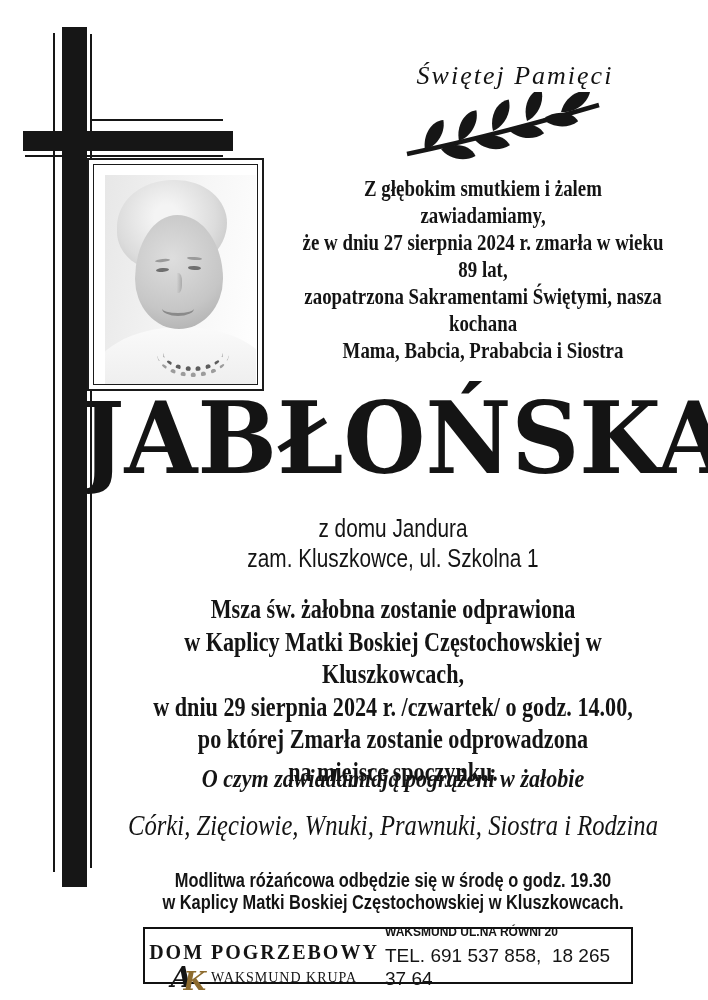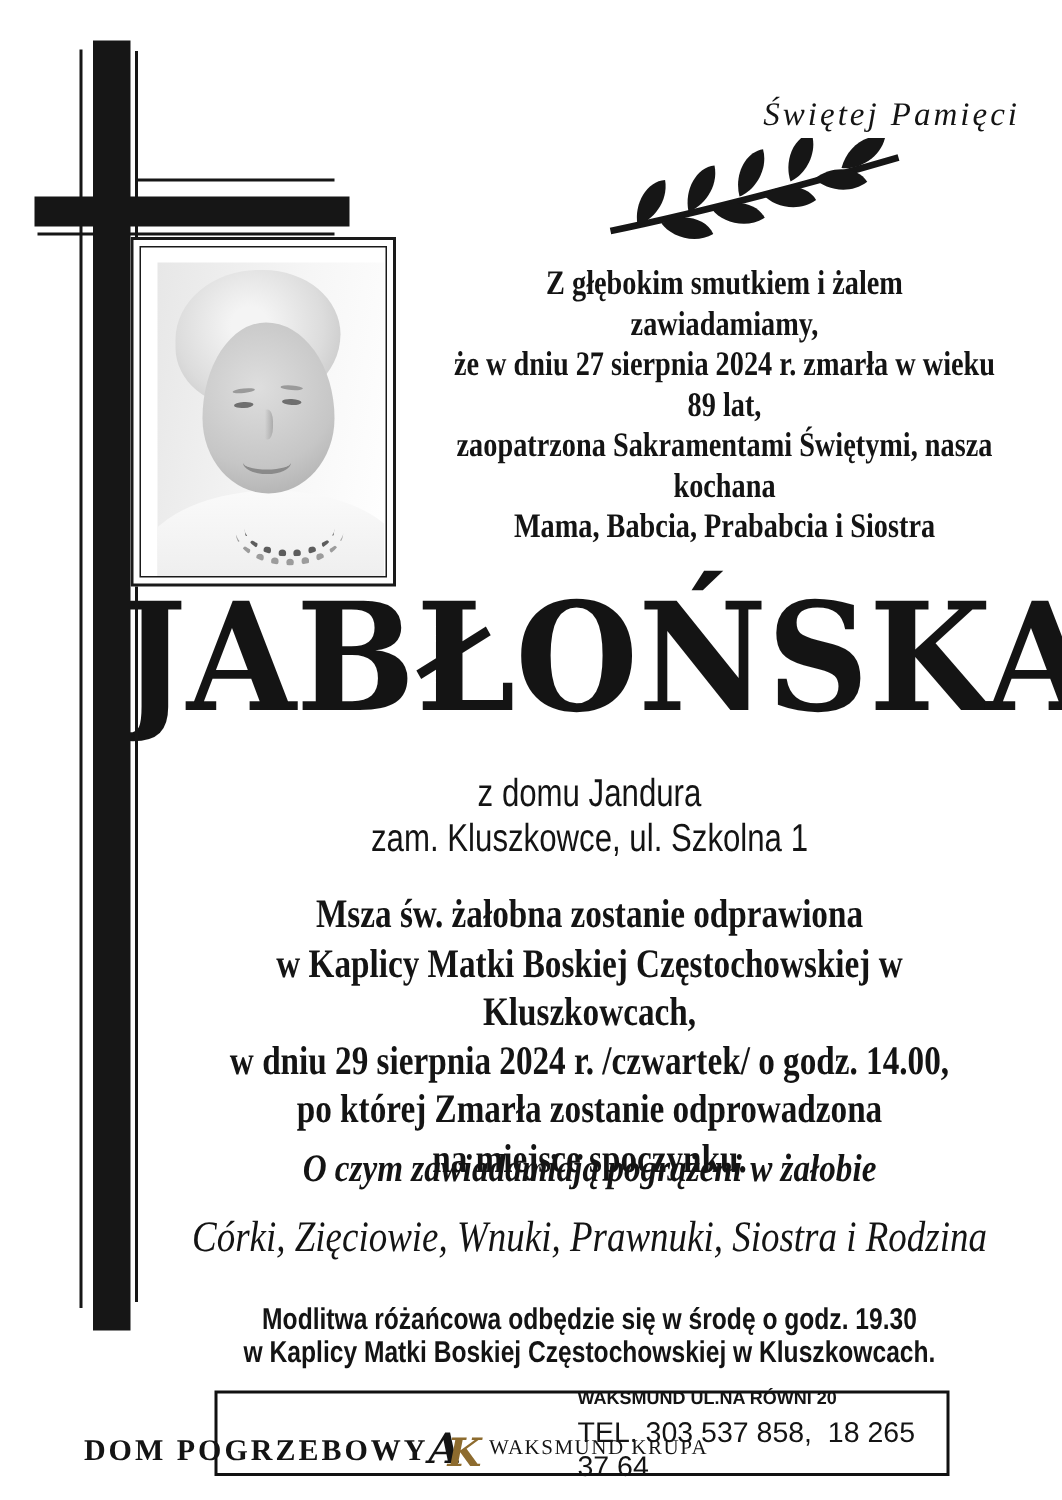--- a/index.html
+++ b/index.html
@@ -42,22 +42,22 @@
   .p-neck-strand2{position:absolute;left:58px;top:160px;width:60px;height:36px;border-radius:50%;
             border-bottom:5px dotted #5d5d5d;box-sizing:border-box;}
 
   
   .t-center{text-align:center;}
   .sx94{transform:scaleX(0.94);transform-origin:50% 0;}
   .sx85{transform:scaleX(0.85);transform-origin:50% 0;}
   .sx82{transform:scaleX(0.82);transform-origin:50% 0;}
   .sx80{transform:scaleX(0.80);transform-origin:50% 0;}
 
-  .memorial-heading{position:absolute;left:350px;top:60px;width:330px;text-align:right;
-      font-style:italic;font-size:22px;letter-spacing:2px;line-height:32px;}
+  .memorial-heading{position:absolute;left:350px;top:60px;width:330px;text-align:center;
+      font-style:italic;font-size:26px;letter-spacing:2px;line-height:32px;}
   .laurel{position:absolute;left:403px;top:92px;width:200px;height:68px;}
 
   .announcement{position:absolute;left:263px;top:175px;width:440px;
       font-weight:bold;font-size:23px;line-height:27px;}
   .first-name{position:absolute;left:205px;top:284px;width:500px;text-align:center;
       font-family:"DejaVu Serif",serif;font-weight:bold;font-size:95px;line-height:95px;}
   .last-name{position:absolute;left:60px;top:388px;width:666px;text-align:center;
       font-family:"DejaVu Serif",serif;font-weight:bold;font-size:100px;line-height:100px;}
   .maiden-block{position:absolute;left:63px;top:513px;width:660px;
       font-family:"Liberation Sans",sans-serif;font-size:26px;line-height:30px;}
@@ -67,21 +67,21 @@
       font-weight:bold;font-style:italic;font-size:26px;line-height:30px;}
   .mourners{position:absolute;left:43px;top:808px;width:700px;text-align:center;
       font-style:italic;font-size:29px;line-height:34px;}
   .rosary{position:absolute;left:43px;top:870px;width:700px;
       font-family:"Liberation Sans",sans-serif;font-weight:bold;font-size:20px;line-height:21.5px;}
 
   
   .footer-box{position:absolute;left:143px;top:927px;width:490px;height:57px;
       border:2.5px solid #111111;box-sizing:border-box;background:#ffffff;
       display:flex;align-items:stretch;z-index:3;}
-  .ftr-left{width:238px;display:flex;flex-direction:row;align-items:center;justify-content:center;padding-top:2px;margin-top:20px;}
+  .ftr-left{width:238px;display:flex;flex-direction:column;align-items:center;justify-content:center;padding-top:2px;margin-top:20px;}
   .ftr-company{font-weight:bold;font-size:20px;letter-spacing:2px;line-height:24px;white-space:nowrap;}
   .ftr-logo-row{display:flex;align-items:center;margin-top:-2px;}
   .ftr-mono-a{font-family:"DejaVu Serif",serif;font-style:italic;font-weight:bold;font-size:28px;line-height:26px;color:#141414;}
   .ftr-mono-k{font-family:"DejaVu Serif",serif;font-style:italic;font-weight:bold;font-size:26px;line-height:26px;color:#8d6b2e;margin-left:-9px;margin-top:6px;}
   .ftr-owner{font-size:14px;letter-spacing:1px;margin-left:5px;white-space:nowrap;}
   .ftr-right{flex:1;display:flex;flex-direction:column;justify-content:center;
       font-family:"Liberation Sans",sans-serif;padding-left:2px;}
   .ftr-addr{font-weight:bold;font-size:12px;line-height:23px;white-space:nowrap;}
   .ftr-tel{font-size:19px;line-height:23px;white-space:pre-wrap;}
 </style>
@@ -170,17 +170,17 @@
     <div class="ftr-left">
       <div class="ftr-company">DOM POGRZEBOWY</div>
       <div class="ftr-logo-row">
         <span class="ftr-mono-a">A</span>
         <span class="ftr-mono-k">K</span>
         <span class="ftr-owner">WAKSMUND KRUPA</span>
       </div>
     </div>
     <div class="ftr-right">
       <div class="ftr-addr">WAKSMUND UL.NA RÓWNI 20</div>
-      <div class="ftr-tel">TEL. 303 537 858,  18 265 37 64</div>
+      <div class="ftr-tel">TEL. 691 537 858,  18 265 37 64</div>
     </div>
   </div>
 
 </div>
 
 </body></html>

